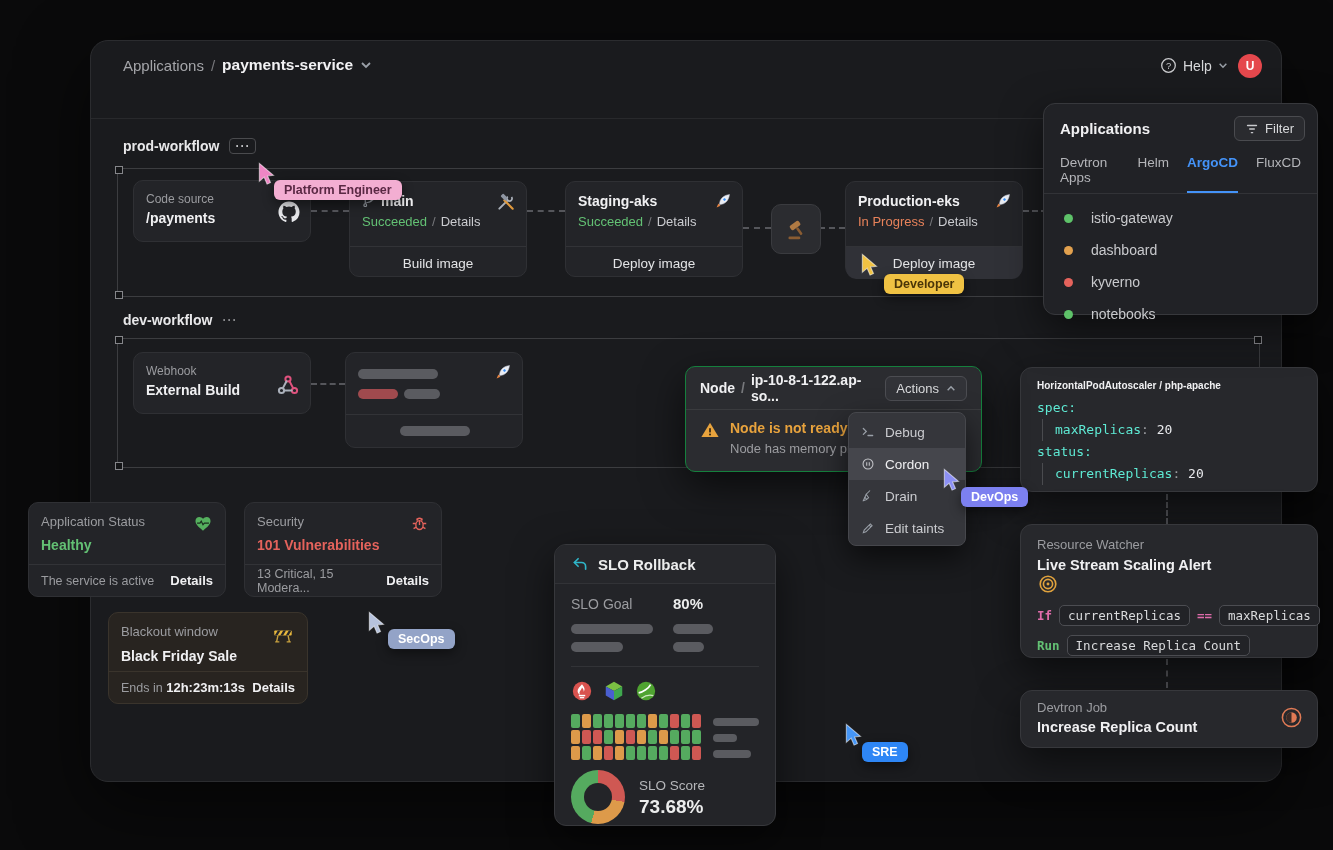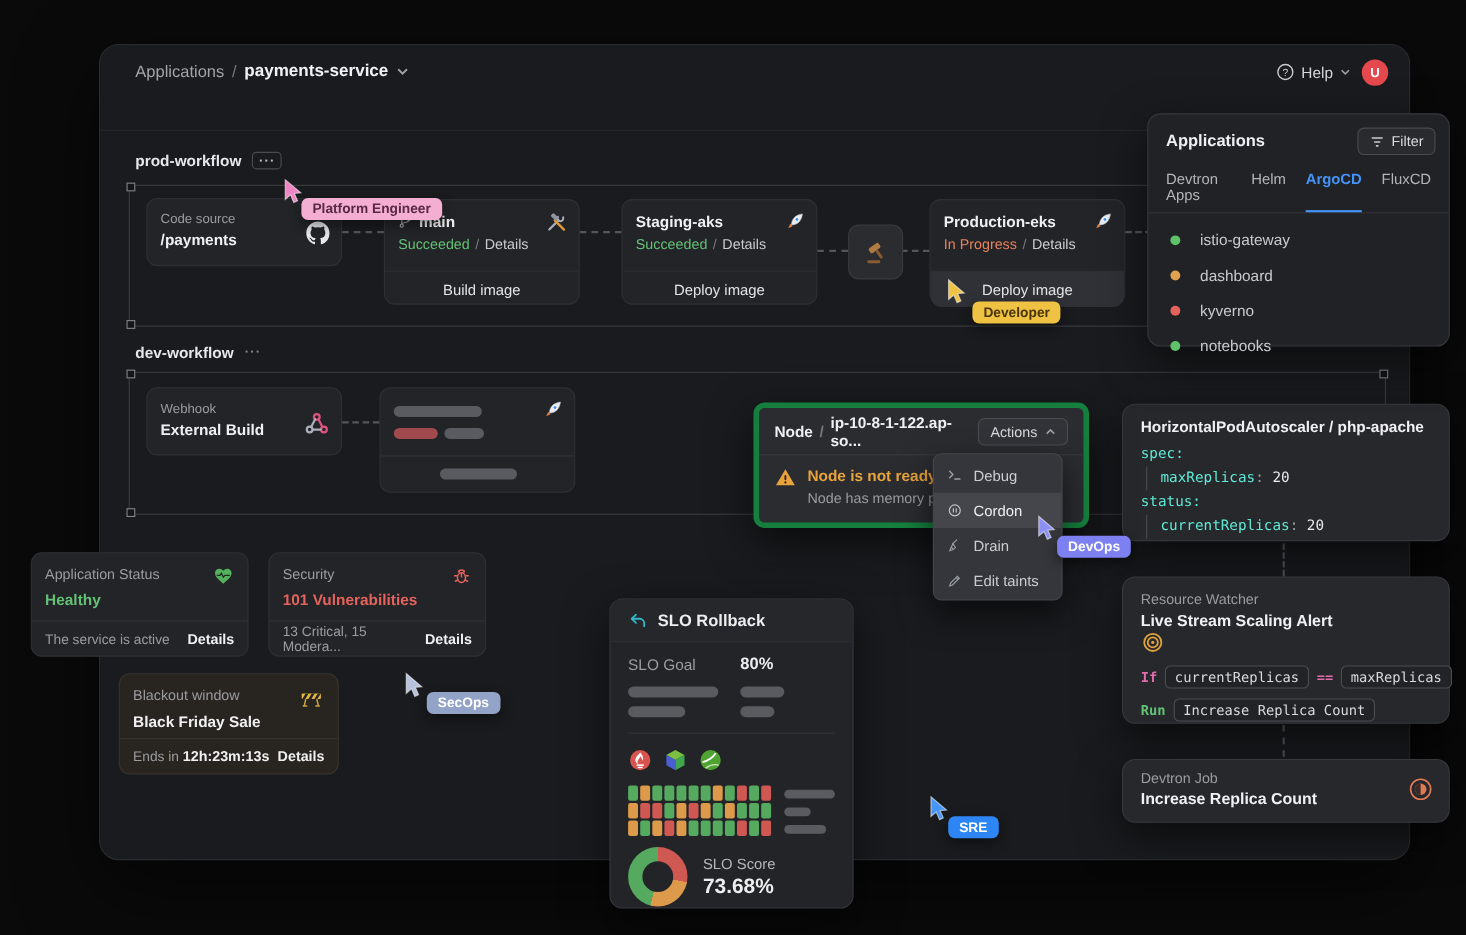--- a/index.html
+++ b/index.html
@@ -46,21 +46,21 @@
   
   .panel{position:absolute;background:#212226;border:1px solid #37383c;border-radius:12px;box-shadow:0 14px 40px rgba(0,0,0,.55);box-sizing:border-box;}
   .apps-title{font-size:15px;font-weight:700;color:#f0f0f2;}
   .filter-btn{display:flex;align-items:center;gap:6px;font-size:13px;color:#d9dadc;border:1px solid #4a4b4f;border-radius:6px;padding:4px 10px;background:#2a2b2f;}
   .apps-tabs{display:flex;gap:18px;font-size:13.5px;color:#b4b5b9;}
   .apps-tab{padding-bottom:8px;}
   .apps-tab.active{color:#4493f8;font-weight:700;border-bottom:2px solid #4493f8;}
   .app-item{display:flex;align-items:center;gap:18px;height:32px;font-size:14px;color:#c9cacd;}
   .dot{width:9px;height:9px;border-radius:50%;}
   
-  .node-panel{position:absolute;background:#2b2c30;border:5px solid #15803d;border-radius:10px;box-shadow:0 14px 40px rgba(0,0,0,.6);}
+  .node-panel{position:absolute;background:#2b2c30;border:1px solid #15803d;border-radius:10px;box-shadow:0 14px 40px rgba(0,0,0,.6);}
   .node-head{display:flex;align-items:center;justify-content:space-between;padding:8px 14px;border-bottom:1px solid #3a3b3e;height:26px;}
   .node-title{font-size:14px;font-weight:700;color:#f0f0f2;display:flex;gap:6px;align-items:center;}
   .actions-btn{display:flex;align-items:center;gap:7px;font-size:13px;color:#d9dadc;border:1px solid #4c4d52;border-radius:6px;padding:4px 10px;background:#323338;}
   .menu{position:absolute;background:#35363b;border:1px solid #46474c;border-radius:8px;box-shadow:0 12px 30px rgba(0,0,0,.6);padding:3px 0;box-sizing:border-box;}
   .menu-item{display:flex;align-items:center;gap:10px;height:32px;padding:0 12px;font-size:13.5px;color:#cbccd0;}
   .menu-item.active{background:#45464c;color:#f0f0f2;}
   
   .mono{font-family:"DejaVu Sans Mono",monospace;}
   .yk{color:#5eead4;text-align:right;}
   .yv{color:#e8e9ec;}
@@ -349,21 +349,21 @@
     <div class="menu-item">
       <svg width="14" height="14" viewBox="0 0 24 24" fill="none" stroke="#9aa0a8" stroke-width="1.8">
           <path d="M4 20l1.5-4.5L16 5l3 3L8.5 18.5z"></path>
           <path d="M14 7l3 3"></path>
         </svg>
       <span>Edit taints</span>
     </div>
   </div>
 
   <div class="panel" style="left:1020px;top:367px;width:298px;height:125px;z-index:5;background:#27282c;">
-    <div style="padding:12px 16px 0 16px;font-size:14px;font-weight:700;color:#f0f0f2;">HorizontalPodAutoscaler / php-apache</div>
+    <div style="padding:12px 16px 0 16px;font-size:10px;font-weight:700;color:#f0f0f2;">HorizontalPodAutoscaler / php-apache</div>
     <div class="mono" style="padding:6px 16px;font-size:13px;line-height:22px;">
       <div><span class="yk">spec:</span></div>
       <div class="yaml-ind"><span class="yk">maxReplicas</span><span class="yc">:</span> <span class="yv">20</span></div>
       <div><span class="yk">status:</span></div>
       <div class="yaml-ind"><span class="yk">currentReplicas</span><span class="yc">:</span> <span class="yv">20</span></div>
     </div>
   </div>
 
   <div class="dash-v" style="left:1166px;top:494px;height:30px;"></div>
   <div class="dash-v" style="left:1166px;top:659px;height:29px;"></div>

